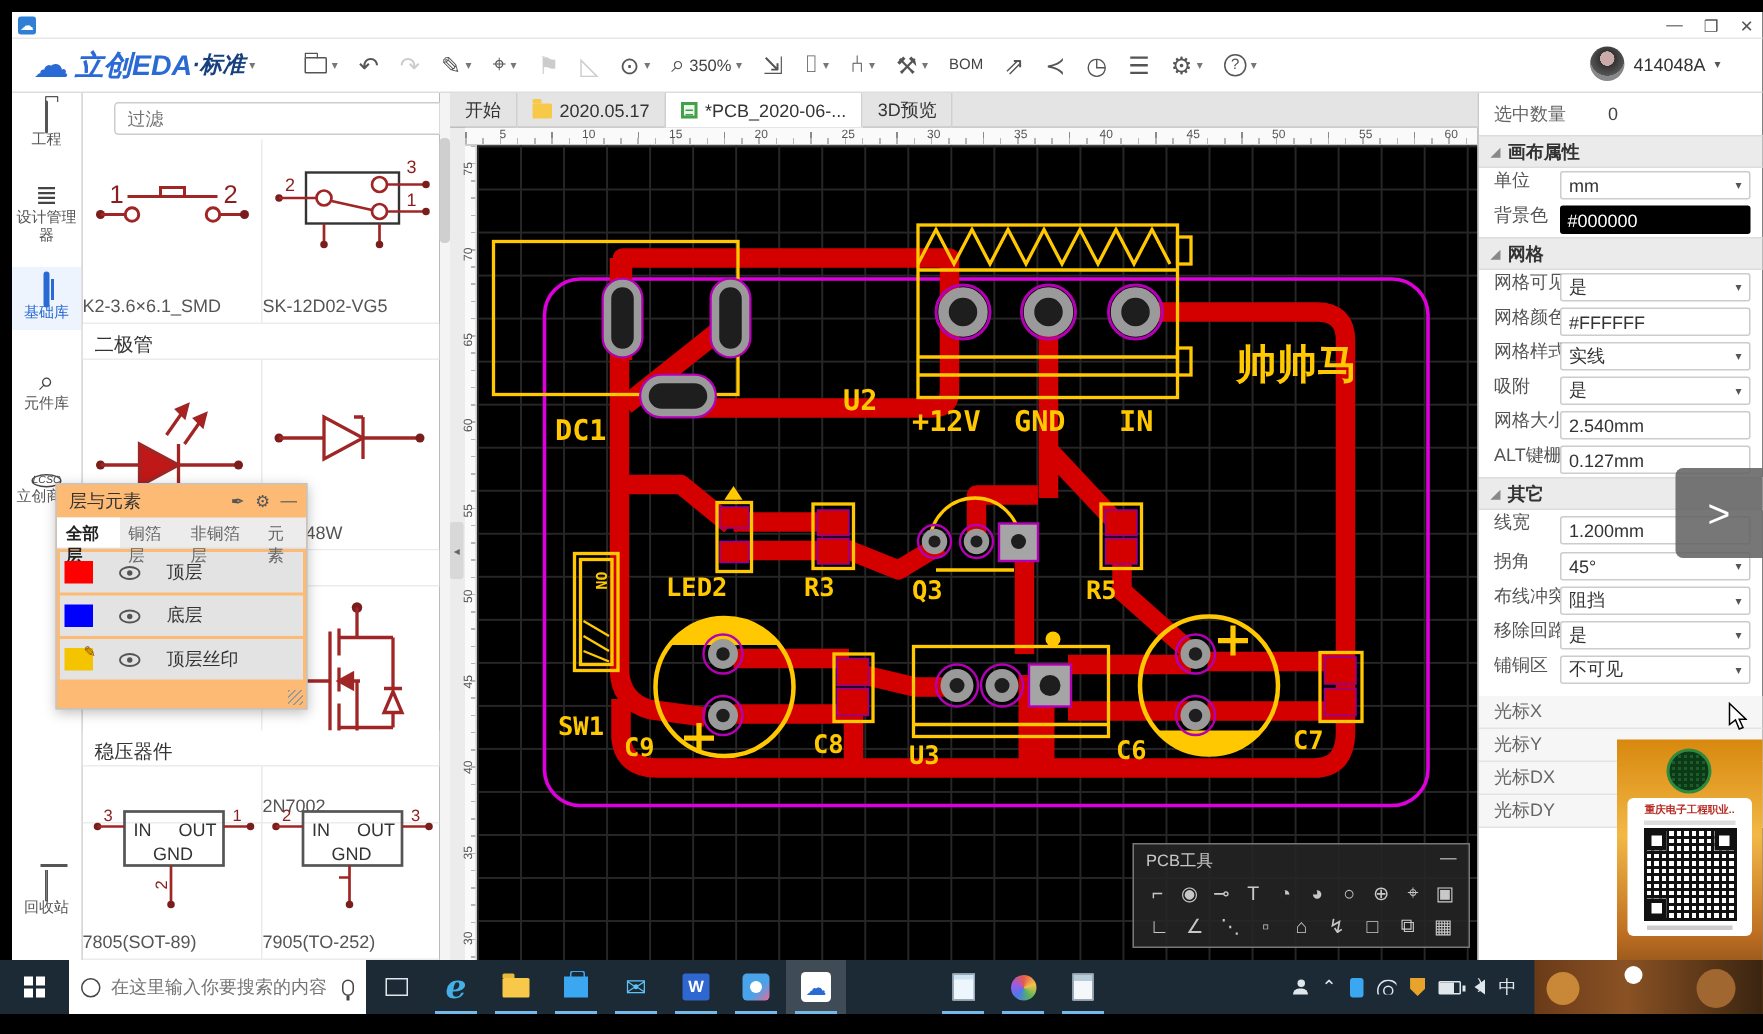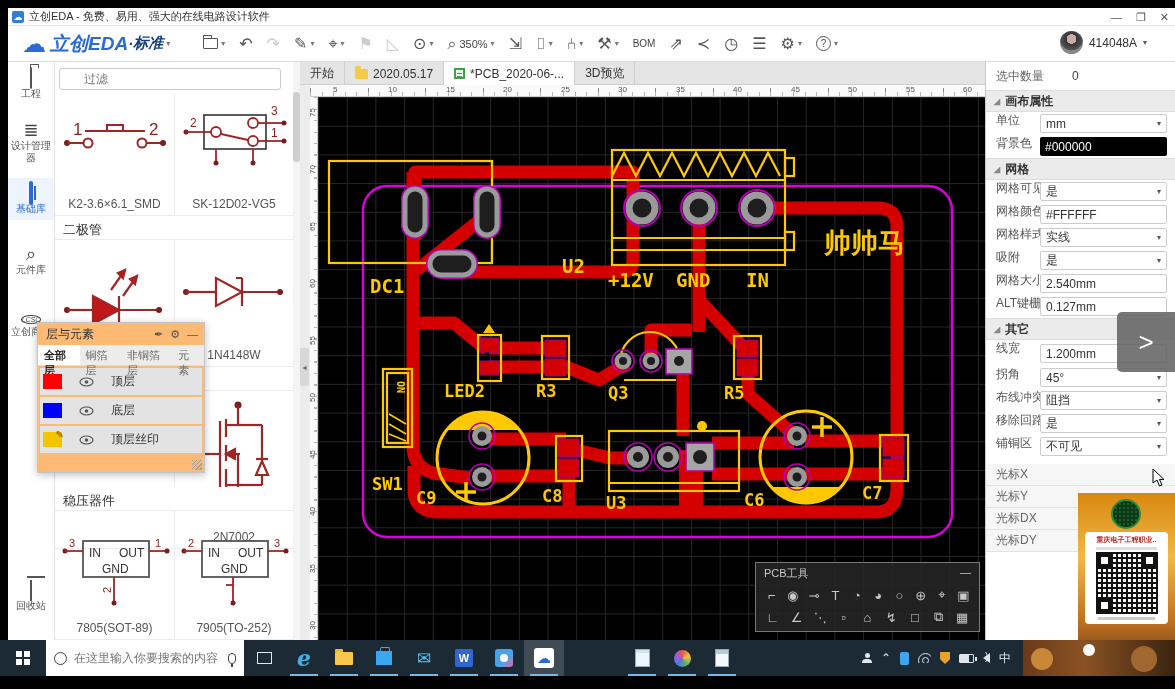--- a/index.html
+++ b/index.html
@@ -34,25 +34,25 @@
   .rit .rlb{font-size:10px;line-height:12px}
   .rit.active{background:#eef4fd}
   .rit.active .ric,.rit.active .rlb{color:#2a6ad4}
   .chipico{width:18px;height:18px;border:2px solid #2a6ad4;border-radius:2px;margin:0 auto;position:relative}
   .chipico::before{content:"";position:absolute;inset:3px;border:1.5px solid #2a6ad4}
   .lcscico{width:26px;height:15px;border:1.5px solid #444;border-radius:50%;margin:0 auto;font-size:7px;font-style:italic;line-height:13px;color:#444}
   .trashico{width:14px;height:15px;border:1.5px solid #555;border-top:none;border-radius:0 0 2px 2px;margin:0 auto;position:relative}
   .trashico::before{content:"";position:absolute;top:-4px;left:-4px;width:18px;height:2px;background:#555}
   
   #library{left:55px;top:62px;width:238px;height:578px;background:#fff;overflow:hidden}
-  .searchbox{position:absolute;left:4px;top:6px;width:222px;height:22px;border:1px solid #ccc;border-radius:3px;font-size:12px;padding:0 24px;color:#333;background:#fff}
+  .searchbox{position:absolute;left:21px;top:6px;width:222px;height:22px;border:1px solid #ccc;border-radius:3px;font-size:12px;padding:0 8px;color:#333;background:#fff}
   .libgrid{position:absolute;left:0;width:238px;border-bottom:1px solid #ececec}
   .libcell{position:absolute;top:0;height:100%;width:119px}
   .libcell.r{left:119px;border-left:1px solid #ececec}
-  .libname{position:absolute;bottom:4px;width:100%;text-align:center;font-size:12px;color:#555}
+  .libname{position:absolute;bottom:4px;width:100%;font-size:12px;color:#555}
   .libsec{position:absolute;left:0;width:238px;height:24px;border-bottom:1px solid #ececec;font-size:13px;color:#333;padding:5px 0 0 8px;background:#fff}
   .symsvg{position:absolute;left:50%;transform:translateX(-50%)}
   #libscroll{left:293px;top:62px;width:7px;height:578px;background:#f4f4f4}
   #libthumb{left:293px;top:92px;width:7px;height:70px;background:#cfcfcf;border-radius:3px}
   #gutter{left:300px;top:85px;width:10px;height:555px;background:#ececec}
   #collapser{left:300px;top:348px;width:9px;height:38px;background:#d8d8d8;border-radius:2px;font-size:8px;color:#666;display:flex;align-items:center;justify-content:center}
   
   #doctabs{left:300px;top:62px;width:713px;height:23px;background:#e4e4e4;display:flex;border-bottom:1px solid #d0d0d0}
   .dtab{height:23px;display:flex;align-items:center;justify-content:center;gap:5px;font-size:12px;color:#333;border-right:1px solid #cfcfcf;padding:0 10px}
   .dtab.active{background:#fff}
@@ -162,21 +162,20 @@
   .spkico::after{content:")";position:absolute;left:2px;top:-7px;color:#dfe7ec;font-size:10px}
   .imetxt{font-size:12px;color:#dfe7ec}
   
   #mcursor{left:1152px;top:468px;z-index:12}
 </style>
 </head>
 <body>
 
 <div id="titlebar" class="abs">
   <div class="appico">☁</div>
-  <div class="ttl">立创EDA - 免费、易用、强大的在线电路设计软件</div>
   <div class="winbtns">
     <span>—</span>
     <span>❐</span>
     <span>✕</span>
   </div>
 </div>
 
 <div id="toolbar" class="abs">
   <div class="brand">
     <span class="cloud">☁</span>

